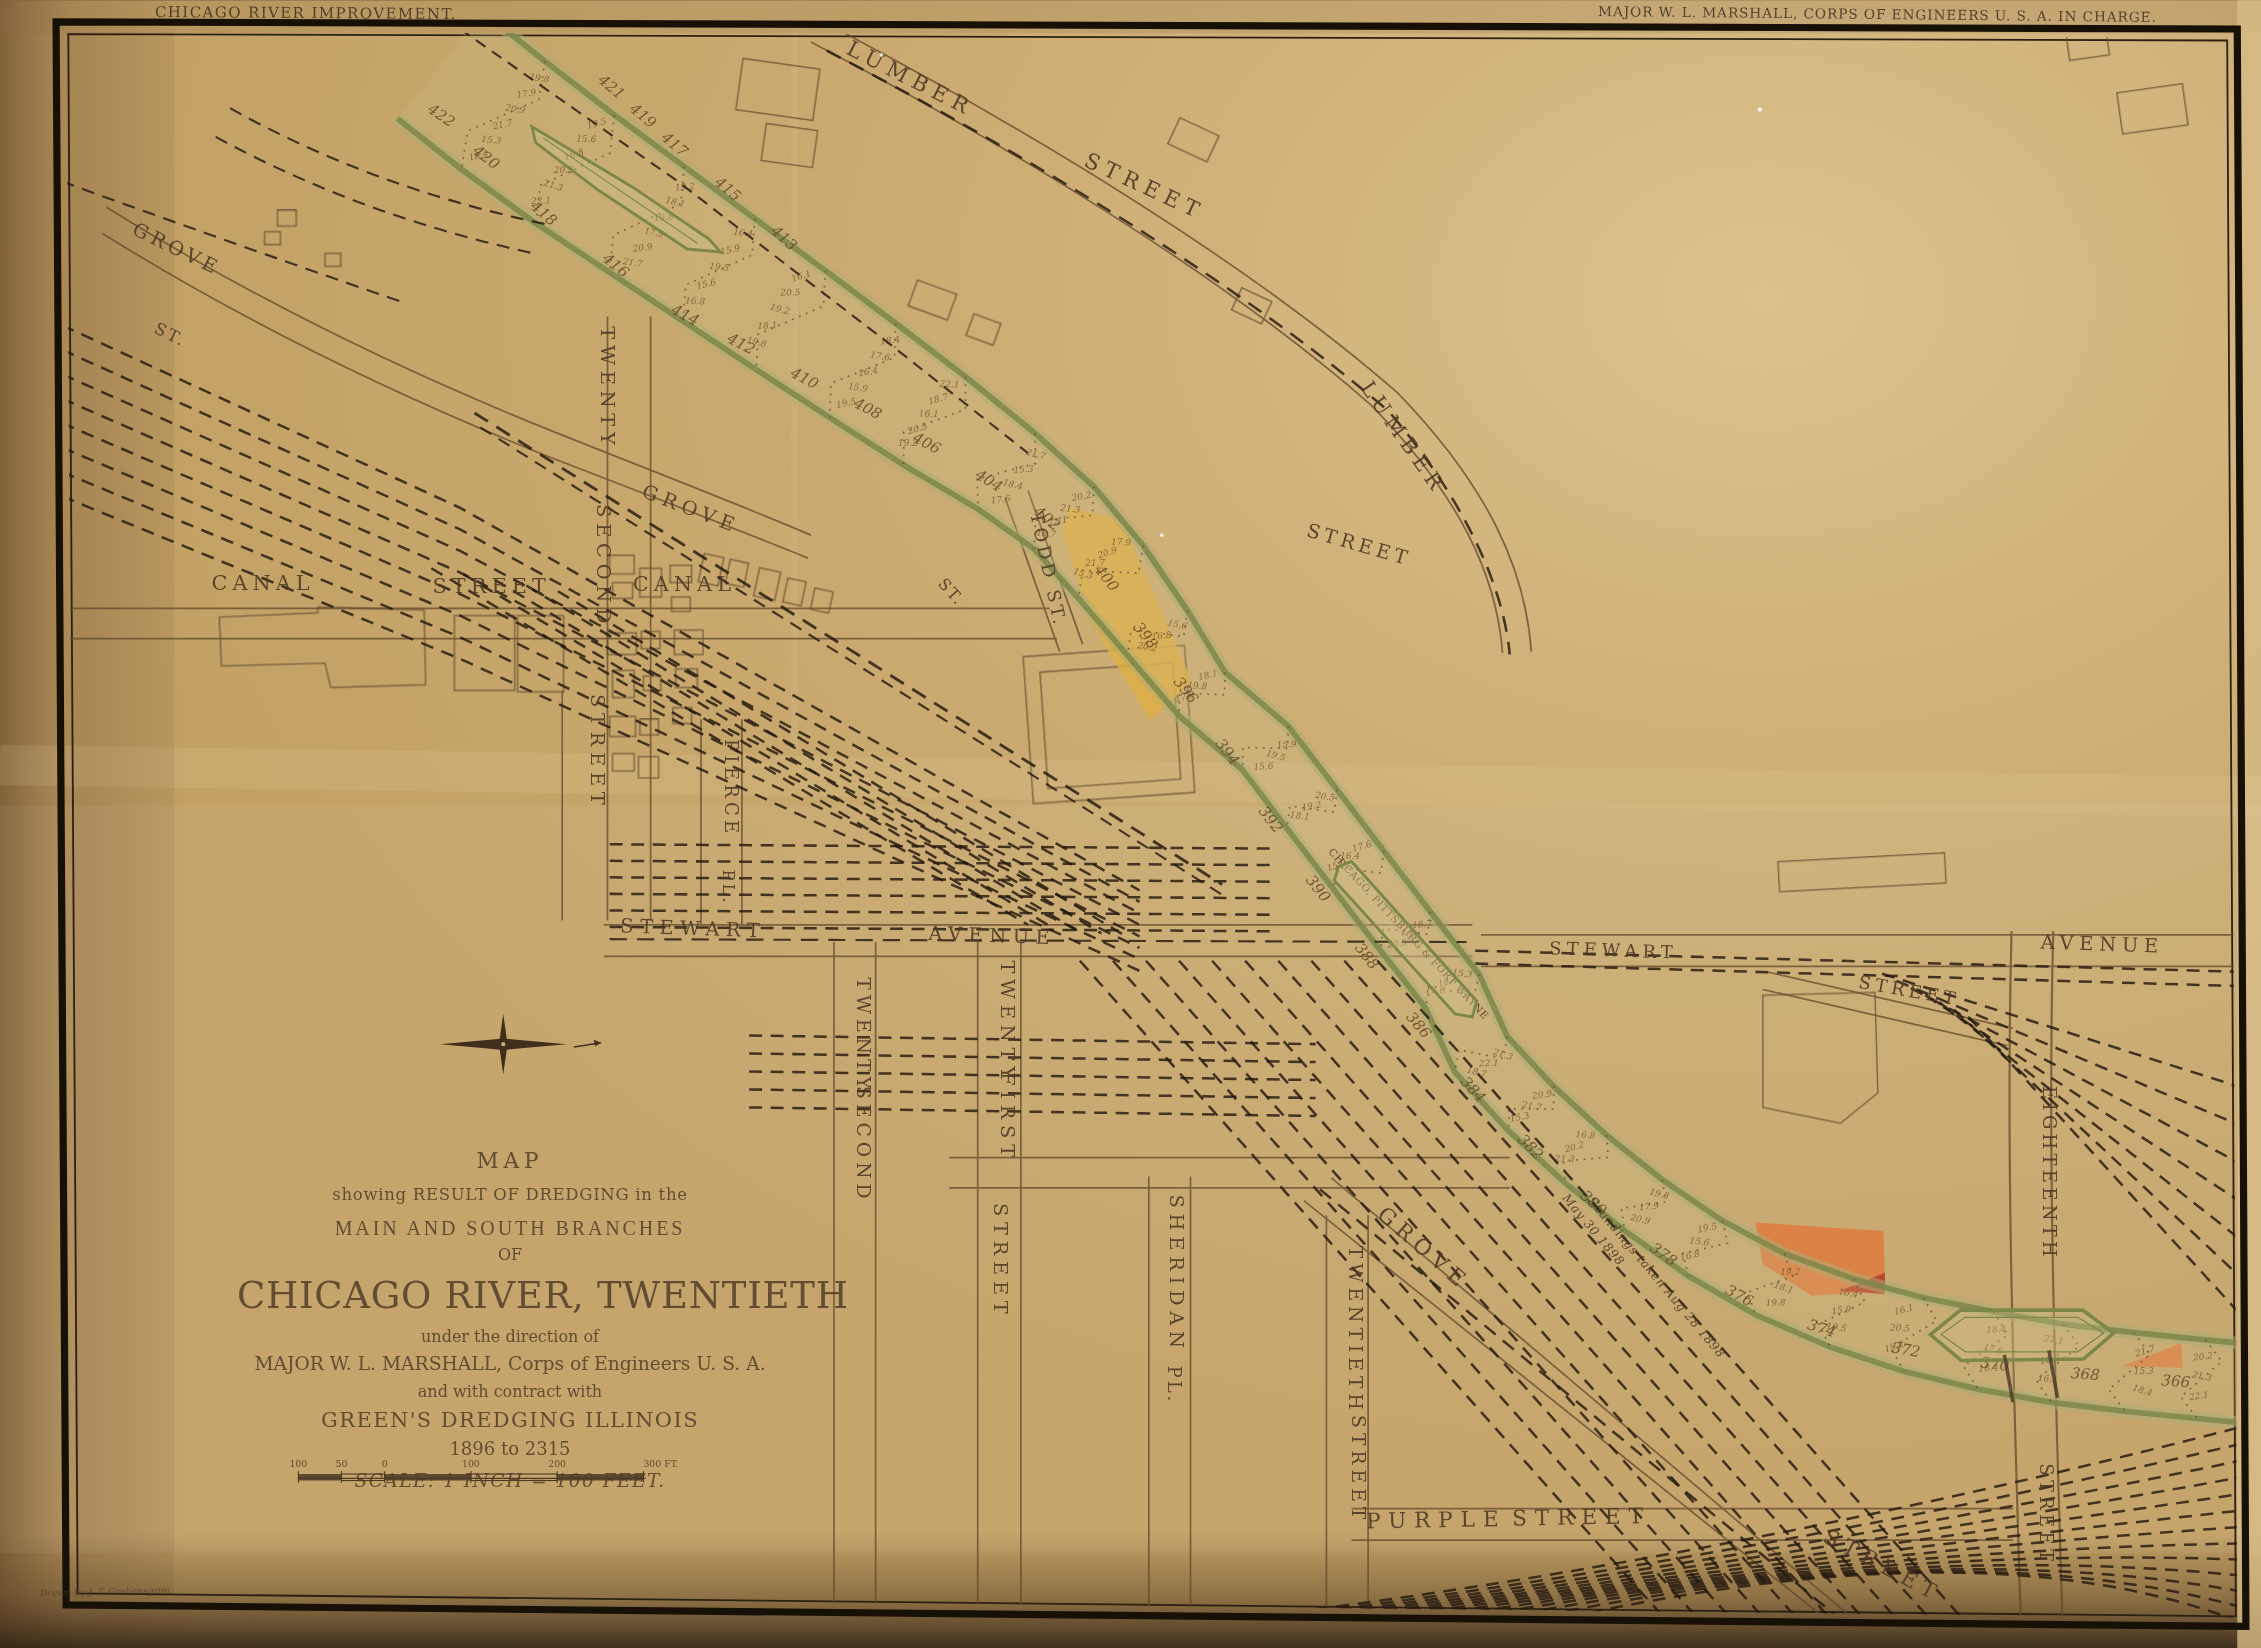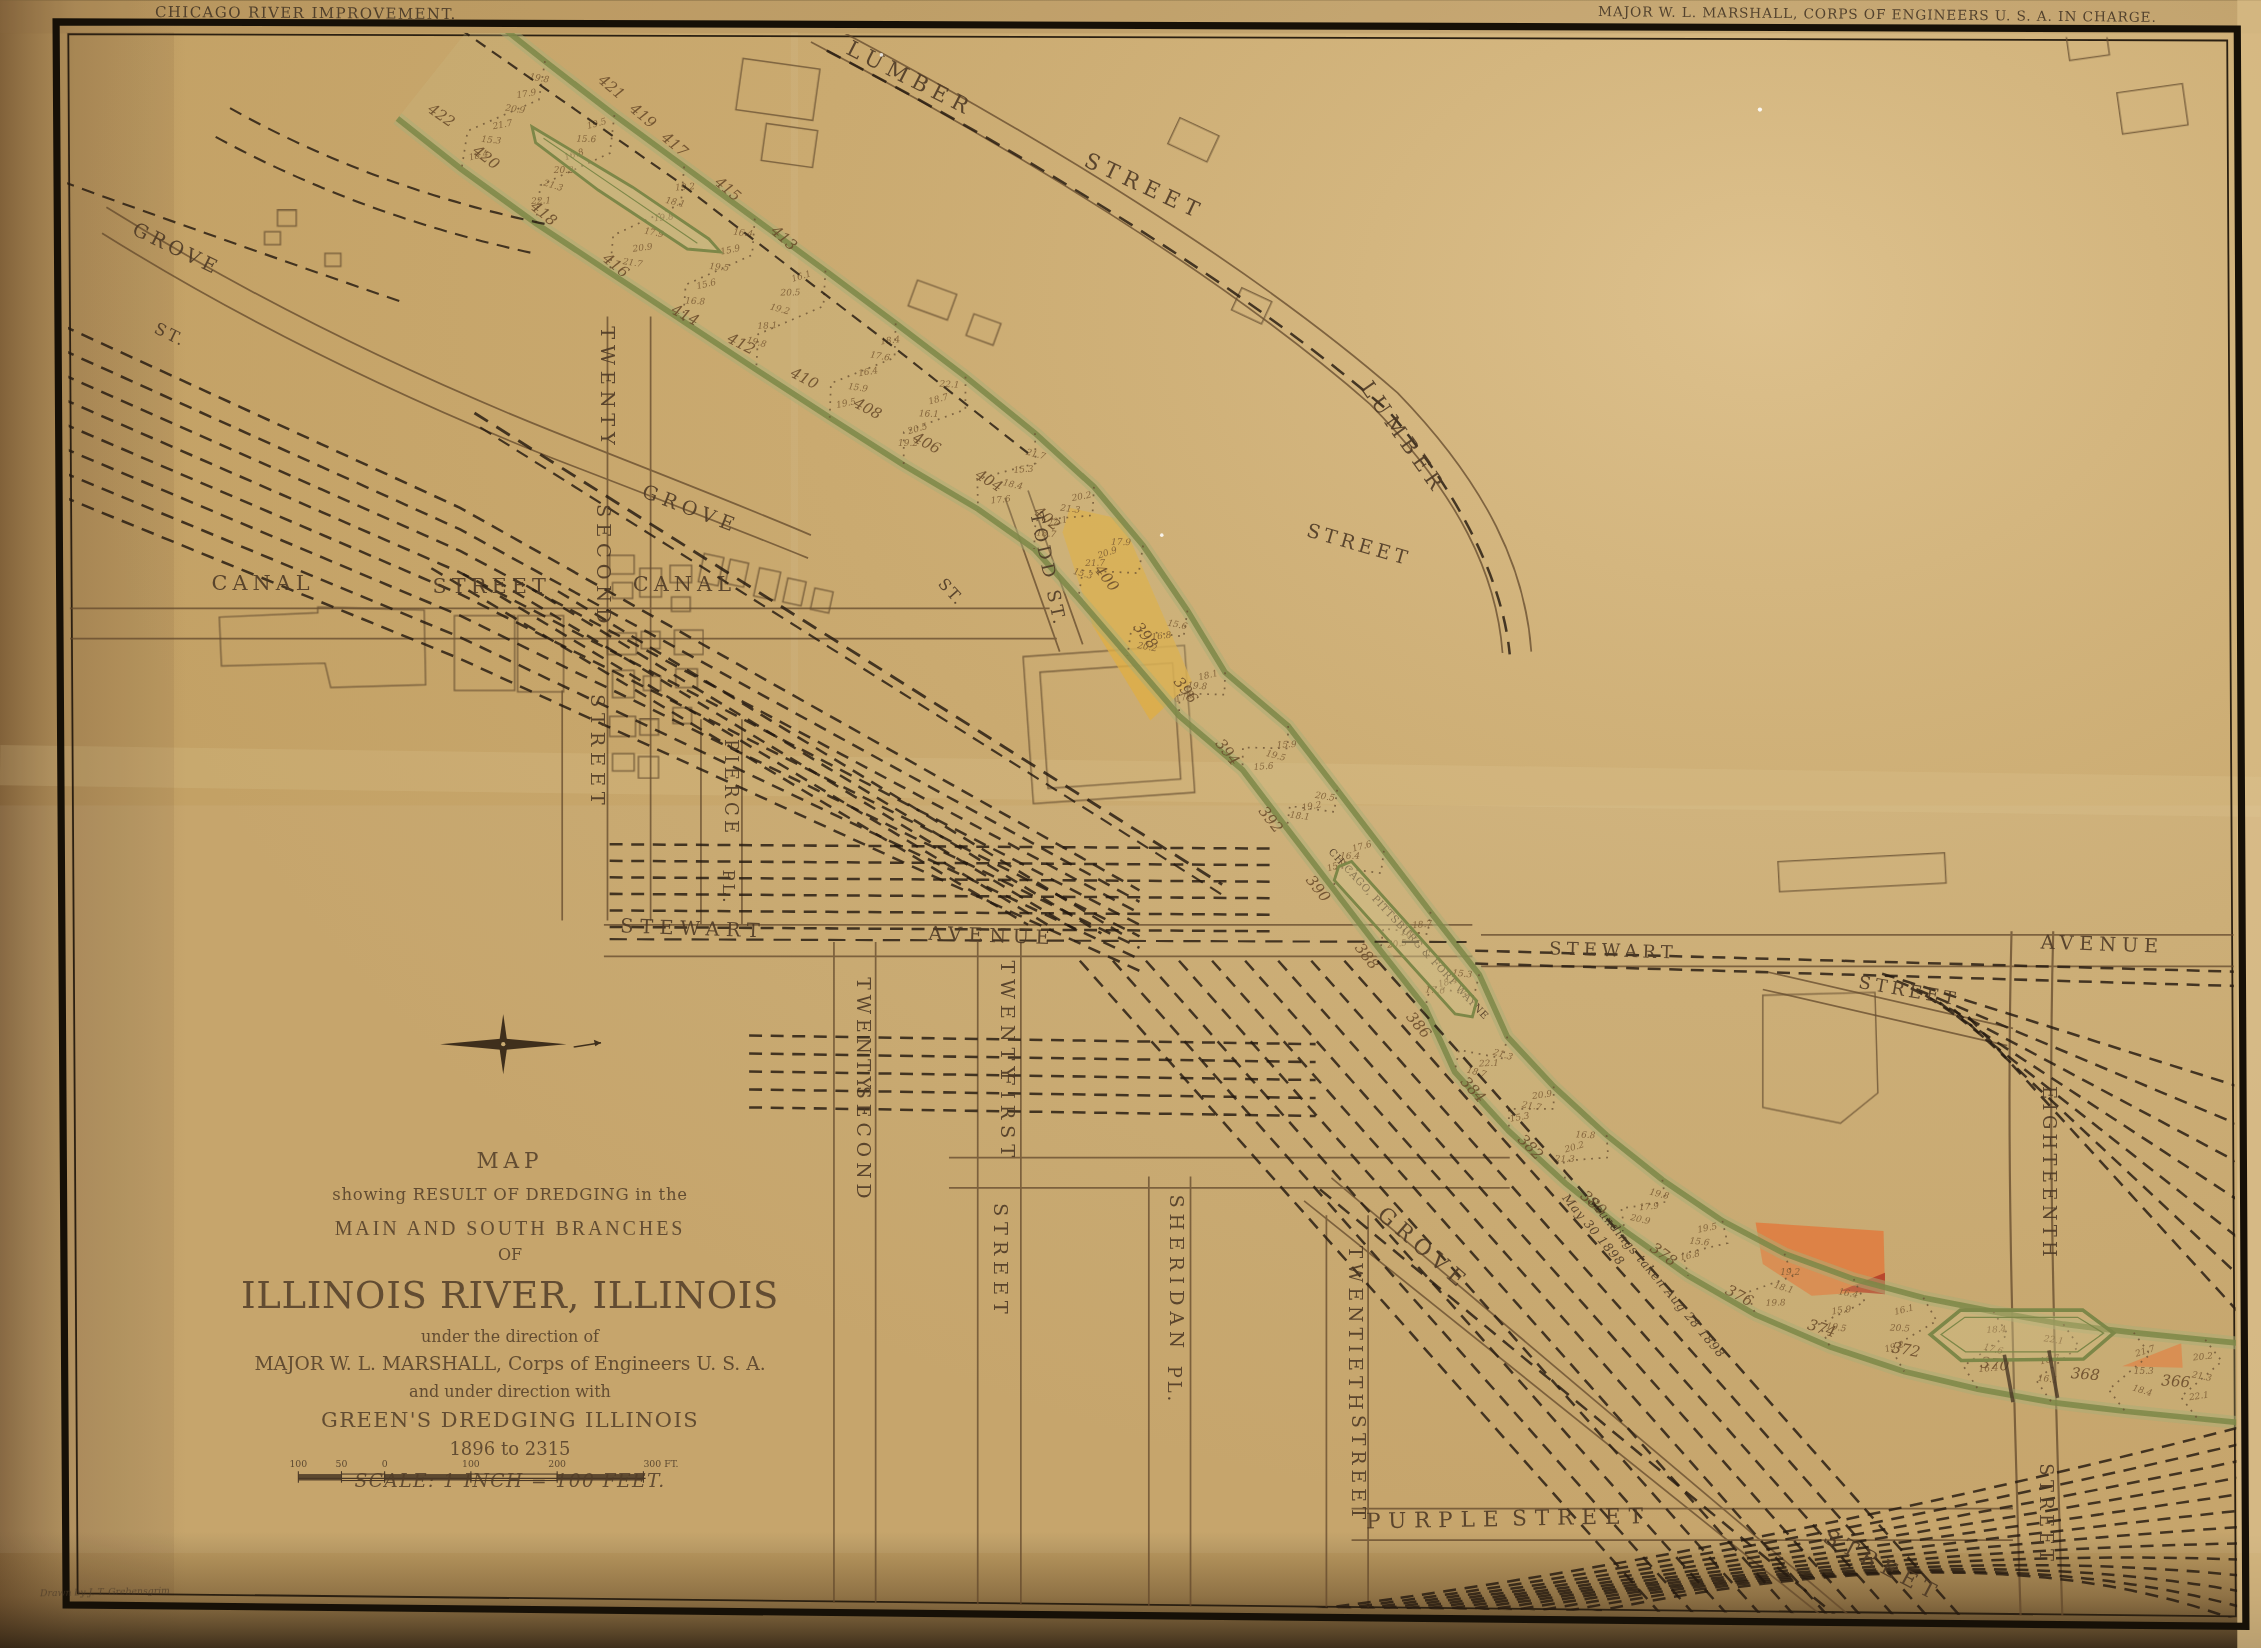--- a/index.html
+++ b/index.html
@@ -497,23 +497,23 @@
 
 <div id="hdr-left" class="hdr">CHICAGO RIVER IMPROVEMENT.</div>
 <div id="hdr-right" class="hdr">MAJOR W. L. MARSHALL, CORPS OF ENGINEERS U. S. A. IN CHARGE.</div>
 <div id="attrib">Drawn by J. T. Grebensgrim</div>
 
 <div id="title-block">
   <div class="tl1">MAP</div>
   <div class="tl2">showing RESULT OF DREDGING in the</div>
   <div class="tl3">MAIN AND SOUTH BRANCHES</div>
   <div class="tl4">OF</div>
-  <div class="tl5">ILLINOIS RIVER, ILLINOIS</div>
+  <div class="tl5">CHICAGO RIVER, TWENTIETH</div>
   <div class="tl6">under the direction of</div>
   <div class="tl7">MAJOR W. L. MARSHALL, Corps of Engineers U. S. A.</div>
-  <div class="tl8">and under direction with</div>
+  <div class="tl8">and with contract with</div>
   <div class="tl9">GREEN'S DREDGING ILLINOIS</div>
   <div class="tl10">1896 to 2315</div>
   <div class="tlscale">SCALE: 1 INCH = 100 FEET.</div>
 </div>
 
 </div>
 
 
 </body></html>

